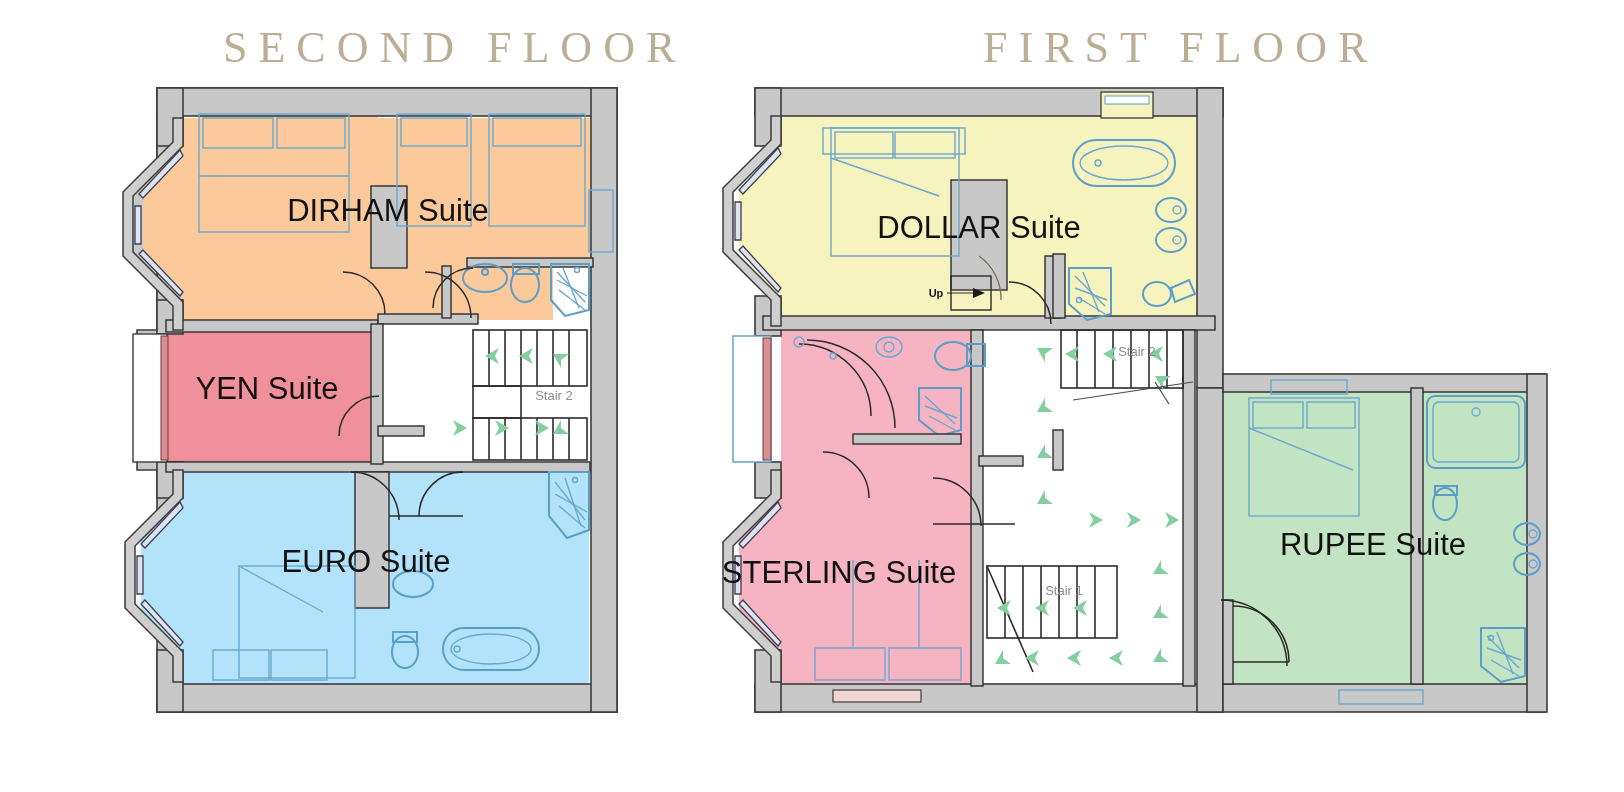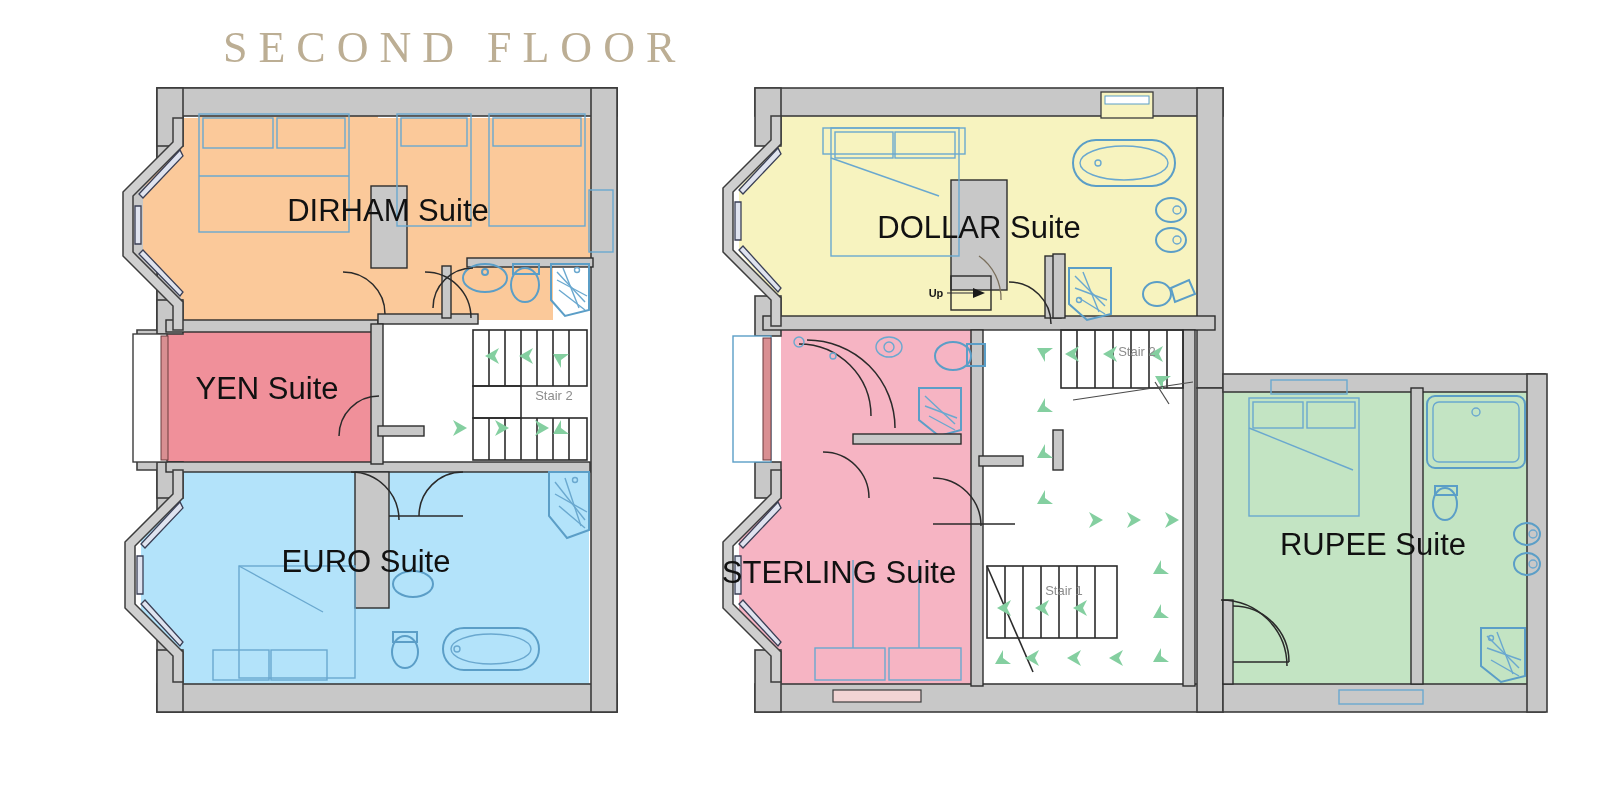--- a/index.html
+++ b/index.html
@@ -71,20 +71,21 @@
   .bayframe  { fill: #cfcfcf; stroke: #3c3c3c; stroke-width: 1.5; }
   .thinline  { stroke: #4a4a4a; stroke-width: 1.2; fill: none; }
 </style>
 </head>
 <body>
 
 <div id="page">
 
   <div id="title-second" class="floor-title">SECOND FLOOR</div>
 
+  <div id="title-first" class="floor-title">FIRST FLOOR</div>
 
   <svg class="plan-svg" width="1624" height="792" viewBox="0 0 1624 792">
 
     <g>
       <path class="wall" d="
         M124,88 L584,88 L584,712 L124,712 L124,470
         L104,470 L104,330 L124,330 Z
         M150,112 L560,112 L560,688 L150,688 Z" fill-rule="evenodd"></path>
 
       <path class="wall" d="M150,112 L150,135 L96,188 L96,258 L150,312 L150,330 L124,330 L124,112 Z" fill="#ffffff" stroke="none"></path>

